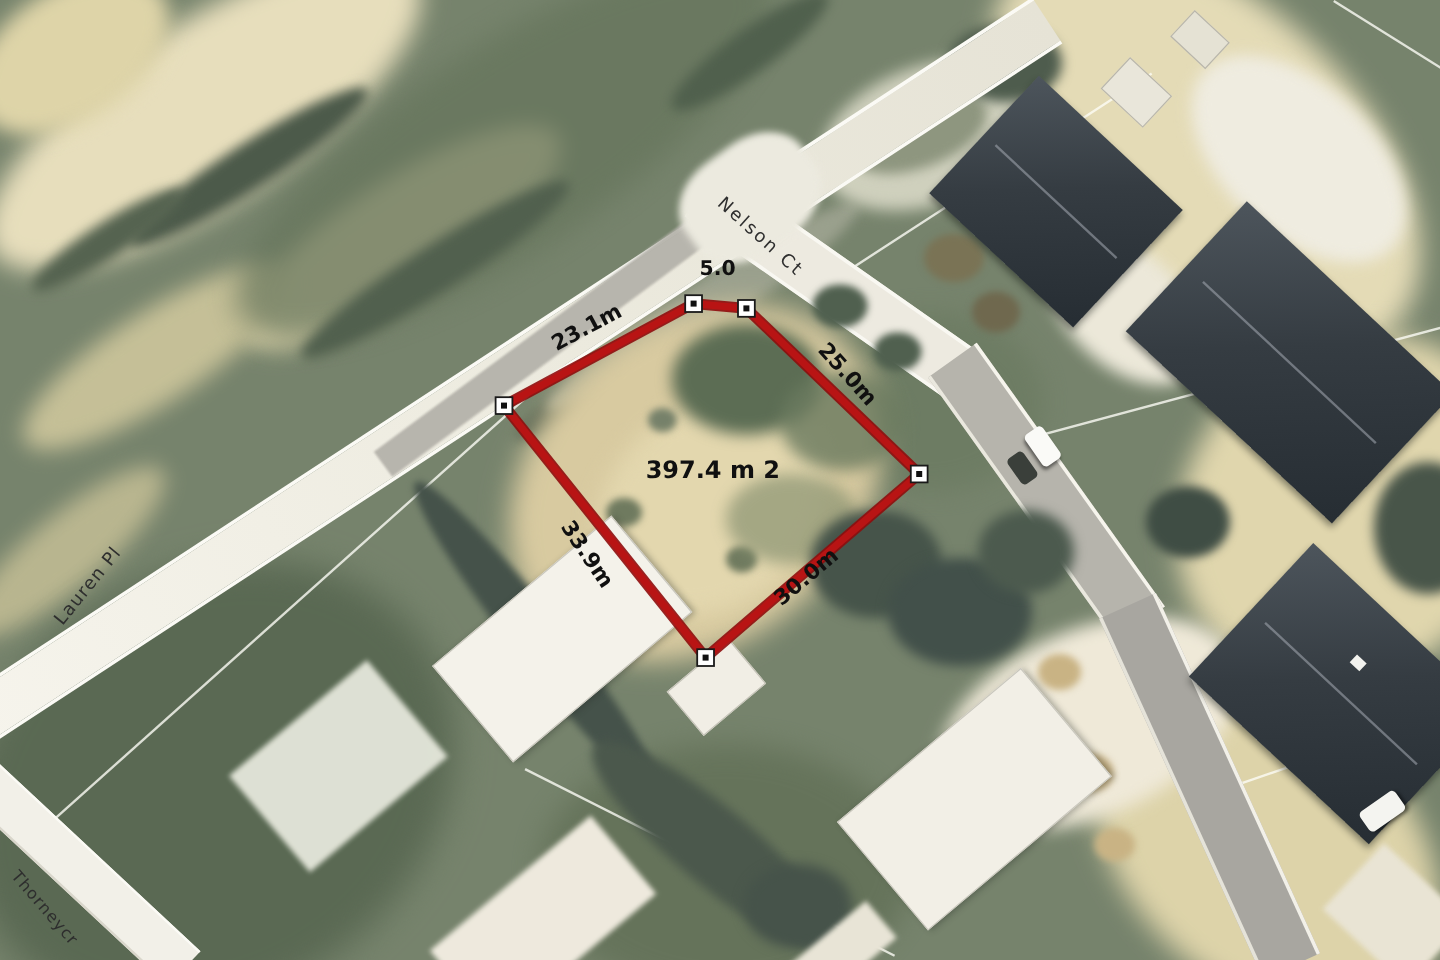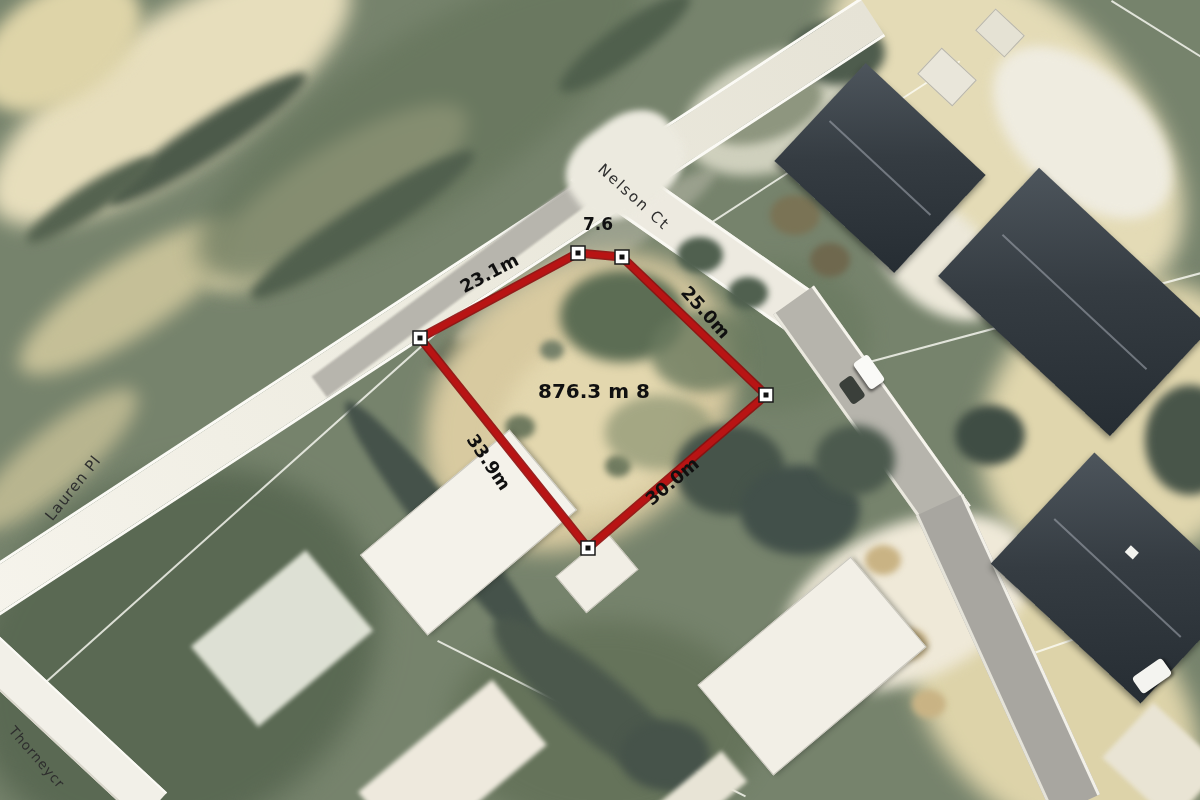--- a/index.html
+++ b/index.html
@@ -138,22 +138,22 @@
     <g>
       <rect x="581" y="541" width="14" height="14" fill="#ffffff" stroke="#1a1a1a" stroke-width="1.5"></rect>
       <rect x="585.5" y="545.5" width="5" height="5" fill="#111111"></rect>
     </g>
     <g>
       <rect x="413" y="331" width="14" height="14" fill="#ffffff" stroke="#1a1a1a" stroke-width="1.5"></rect>
       <rect x="417.5" y="335.5" width="5" height="5" fill="#111111"></rect>
     </g>
   </svg>
 
-  <div class="lbl" style="left:594px;top:391px;font-size:20px;transform:translate(-50%,-50%);">876.3 m 8</div>
-  <div class="lbl" style="left:598px;top:224px;font-size:17px;transform:translate(-50%,-50%);">7.6</div>
+  <div class="lbl" style="left:594px;top:391px;font-size:20px;transform:translate(-50%,-50%);">397.4 m 2</div>
+  <div class="lbl" style="left:598px;top:224px;font-size:17px;transform:translate(-50%,-50%);">5.0</div>
   <div class="lbl" style="left:489px;top:273px;font-size:18px;transform:translate(-50%,-50%) rotate(-28deg);">23.1m</div>
   <div class="lbl" style="left:706px;top:312px;font-size:18px;transform:translate(-50%,-50%) rotate(48deg);">25.0m</div>
   <div class="lbl" style="left:672px;top:481px;font-size:18px;transform:translate(-50%,-50%) rotate(-40deg);">30.0m</div>
   <div class="lbl" style="left:489px;top:462px;font-size:18px;transform:translate(-50%,-50%) rotate(56deg);">33.9m</div>
 
   <div class="street" style="left:634px;top:197px;font-size:15px;letter-spacing:2px;transform:translate(-50%,-50%) rotate(42deg);">Nelson Ct</div>
   <div class="street" style="left:73px;top:488px;font-size:15px;letter-spacing:1px;transform:translate(-50%,-50%) rotate(-51deg);">Lauren Pl</div>
   <div class="street" style="left:37px;top:757px;font-size:13.5px;letter-spacing:1px;transform:translate(-50%,-50%) rotate(49deg);">Thorneycr</div>
 
 </div>

